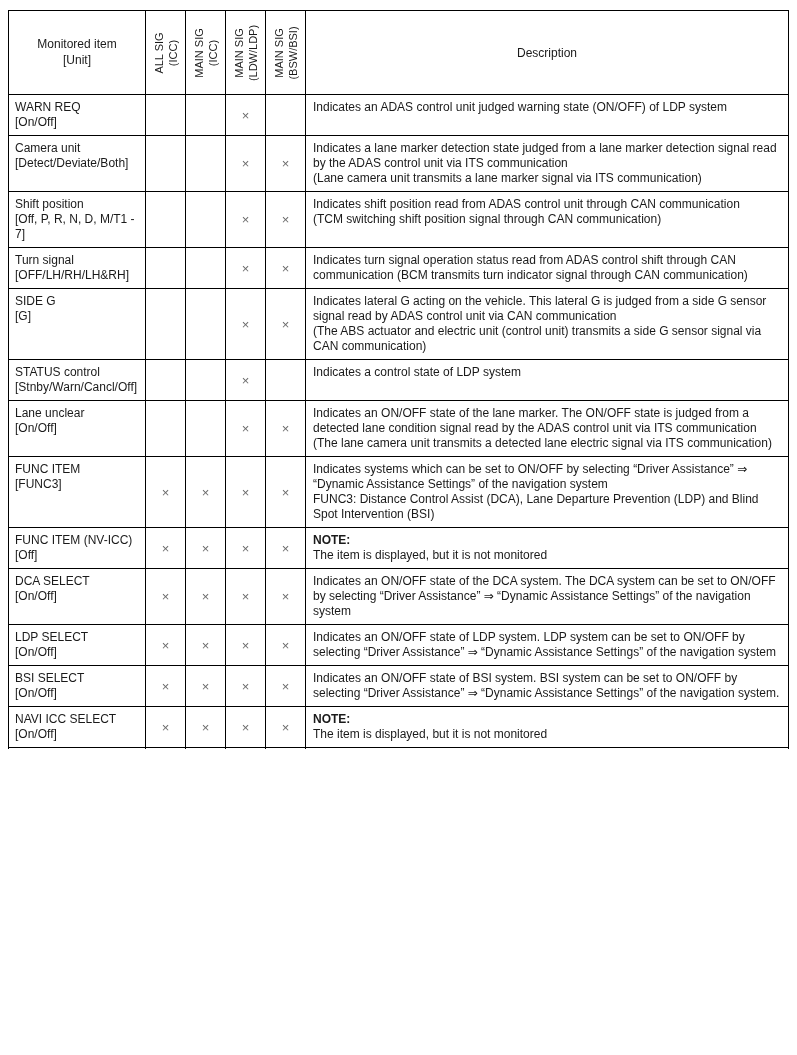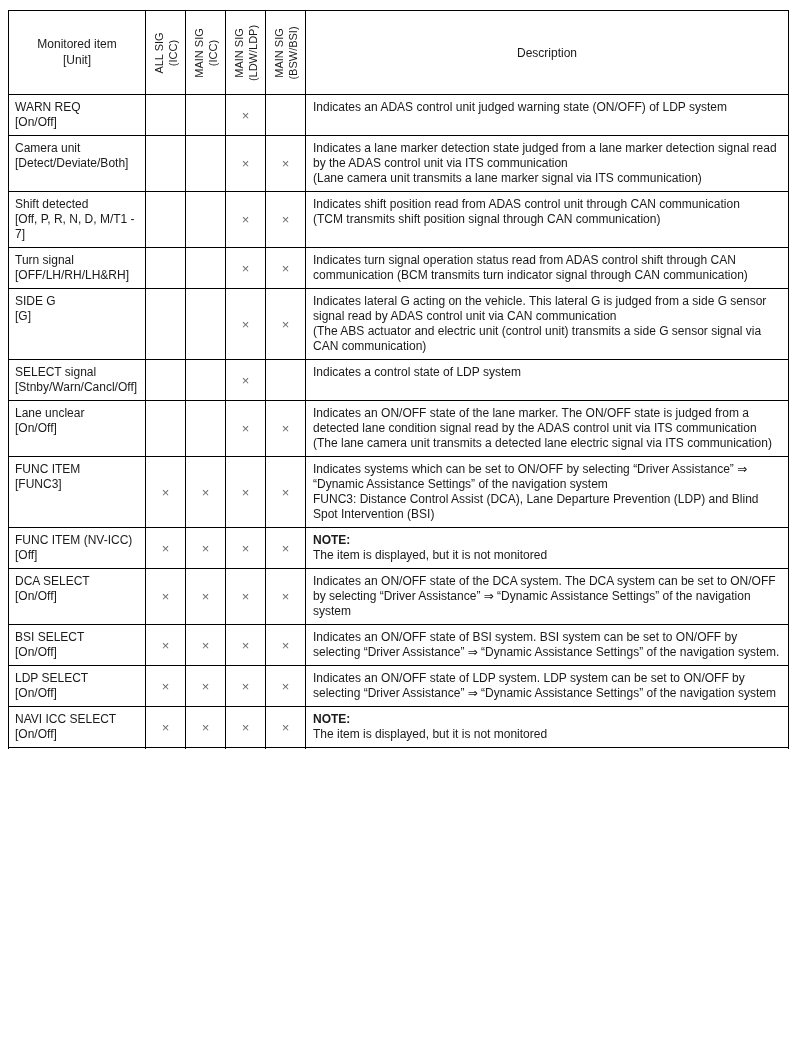--- a/index.html
+++ b/index.html
@@ -131,30 +131,30 @@
           <td class="mark-cell"></td>
           <td class="mark-cell" style="color: rgb(107, 107, 107);">×</td>
           <td class="mark-cell" style="color: rgb(107, 107, 107);">×</td>
           <td class="desc-cell">
             <div>Indicates a lane marker detection state judged from a lane marker detection signal read by the ADAS control unit via ITS communication</div>
             <div>(Lane camera unit transmits a lane marker signal via ITS communication)</div>
           </td>
         </tr>
         <tr>
           <td class="item-cell">
-            <div>Shift detected</div>
+            <div>Shift position</div>
             <div>[Off, P, R, N, D, M/T1 - 7]</div>
           </td>
           <td class="mark-cell"></td>
           <td class="mark-cell"></td>
           <td class="mark-cell" style="color: rgb(107, 107, 107);">×</td>
           <td class="mark-cell" style="color: rgb(107, 107, 107);">×</td>
           <td class="desc-cell">
             <div>Indicates shift position read from ADAS control unit through CAN communication</div>
-            <div>(TCM transmits shift position signal through CAN communication)</div>
+            <div>(TCM switching shift position signal through CAN communication)</div>
           </td>
         </tr>
         <tr>
           <td class="item-cell">
             <div>Turn signal</div>
             <div>[OFF/LH/RH/LH&amp;RH]</div>
           </td>
           <td class="mark-cell"></td>
           <td class="mark-cell"></td>
           <td class="mark-cell" style="color: rgb(107, 107, 107);">×</td>
@@ -172,21 +172,21 @@
           <td class="mark-cell"></td>
           <td class="mark-cell" style="color: rgb(107, 107, 107);">×</td>
           <td class="mark-cell" style="color: rgb(107, 107, 107);">×</td>
           <td class="desc-cell">
             <div>Indicates lateral G acting on the vehicle. This lateral G is judged from a side G sensor signal read by ADAS control unit via CAN communication</div>
             <div>(The ABS actuator and electric unit (control unit) transmits a side G sensor signal via CAN communication)</div>
           </td>
         </tr>
         <tr>
           <td class="item-cell">
-            <div>SELECT signal</div>
+            <div>STATUS control</div>
             <div>[Stnby/Warn/Cancl/Off]</div>
           </td>
           <td class="mark-cell"></td>
           <td class="mark-cell"></td>
           <td class="mark-cell" style="color: rgb(107, 107, 107);">×</td>
           <td class="mark-cell"></td>
           <td class="desc-cell">
             <div>Indicates a control state of LDP system</div>
           </td>
         </tr>
@@ -240,42 +240,42 @@
           <td class="mark-cell" style="color: rgb(107, 107, 107);">×</td>
           <td class="mark-cell" style="color: rgb(107, 107, 107);">×</td>
           <td class="mark-cell" style="color: rgb(107, 107, 107);">×</td>
           <td class="mark-cell" style="color: rgb(107, 107, 107);">×</td>
           <td class="desc-cell">
             <div>Indicates an ON/OFF state of the DCA system. The DCA system can be set to ON/OFF by selecting “Driver Assistance” ⇒ “Dynamic Assistance Settings” of the navigation system</div>
           </td>
         </tr>
         <tr>
           <td class="item-cell">
+            <div>LDP SELECT</div>
+            <div>[On/Off]</div>
+          </td>
+          <td class="mark-cell" style="color: rgb(107, 107, 107);">×</td>
+          <td class="mark-cell" style="color: rgb(107, 107, 107);">×</td>
+          <td class="mark-cell" style="color: rgb(107, 107, 107);">×</td>
+          <td class="mark-cell" style="color: rgb(107, 107, 107);">×</td>
+          <td class="desc-cell">
+            <div>Indicates an ON/OFF state of LDP system. LDP system can be set to ON/OFF by selecting “Driver Assistance” ⇒ “Dynamic Assistance Settings” of the navigation system</div>
+          </td>
+        </tr>
+        <tr>
+          <td class="item-cell">
             <div>BSI SELECT</div>
             <div>[On/Off]</div>
           </td>
           <td class="mark-cell" style="color: rgb(107, 107, 107);">×</td>
           <td class="mark-cell" style="color: rgb(107, 107, 107);">×</td>
           <td class="mark-cell" style="color: rgb(107, 107, 107);">×</td>
           <td class="mark-cell" style="color: rgb(107, 107, 107);">×</td>
           <td class="desc-cell">
             <div>Indicates an ON/OFF state of BSI system. BSI system can be set to ON/OFF by selecting “Driver Assistance” ⇒ “Dynamic Assistance Settings” of the navigation system.</div>
-          </td>
-        </tr>
-        <tr>
-          <td class="item-cell">
-            <div>LDP SELECT</div>
-            <div>[On/Off]</div>
-          </td>
-          <td class="mark-cell" style="color: rgb(107, 107, 107);">×</td>
-          <td class="mark-cell" style="color: rgb(107, 107, 107);">×</td>
-          <td class="mark-cell" style="color: rgb(107, 107, 107);">×</td>
-          <td class="mark-cell" style="color: rgb(107, 107, 107);">×</td>
-          <td class="desc-cell">
-            <div>Indicates an ON/OFF state of LDP system. LDP system can be set to ON/OFF by selecting “Driver Assistance” ⇒ “Dynamic Assistance Settings” of the navigation system</div>
           </td>
         </tr>
         <tr>
           <td class="item-cell">
             <div>NAVI ICC SELECT</div>
             <div>[On/Off]</div>
           </td>
           <td class="mark-cell" style="color: rgb(107, 107, 107);">×</td>
           <td class="mark-cell" style="color: rgb(107, 107, 107);">×</td>
           <td class="mark-cell" style="color: rgb(107, 107, 107);">×</td>

